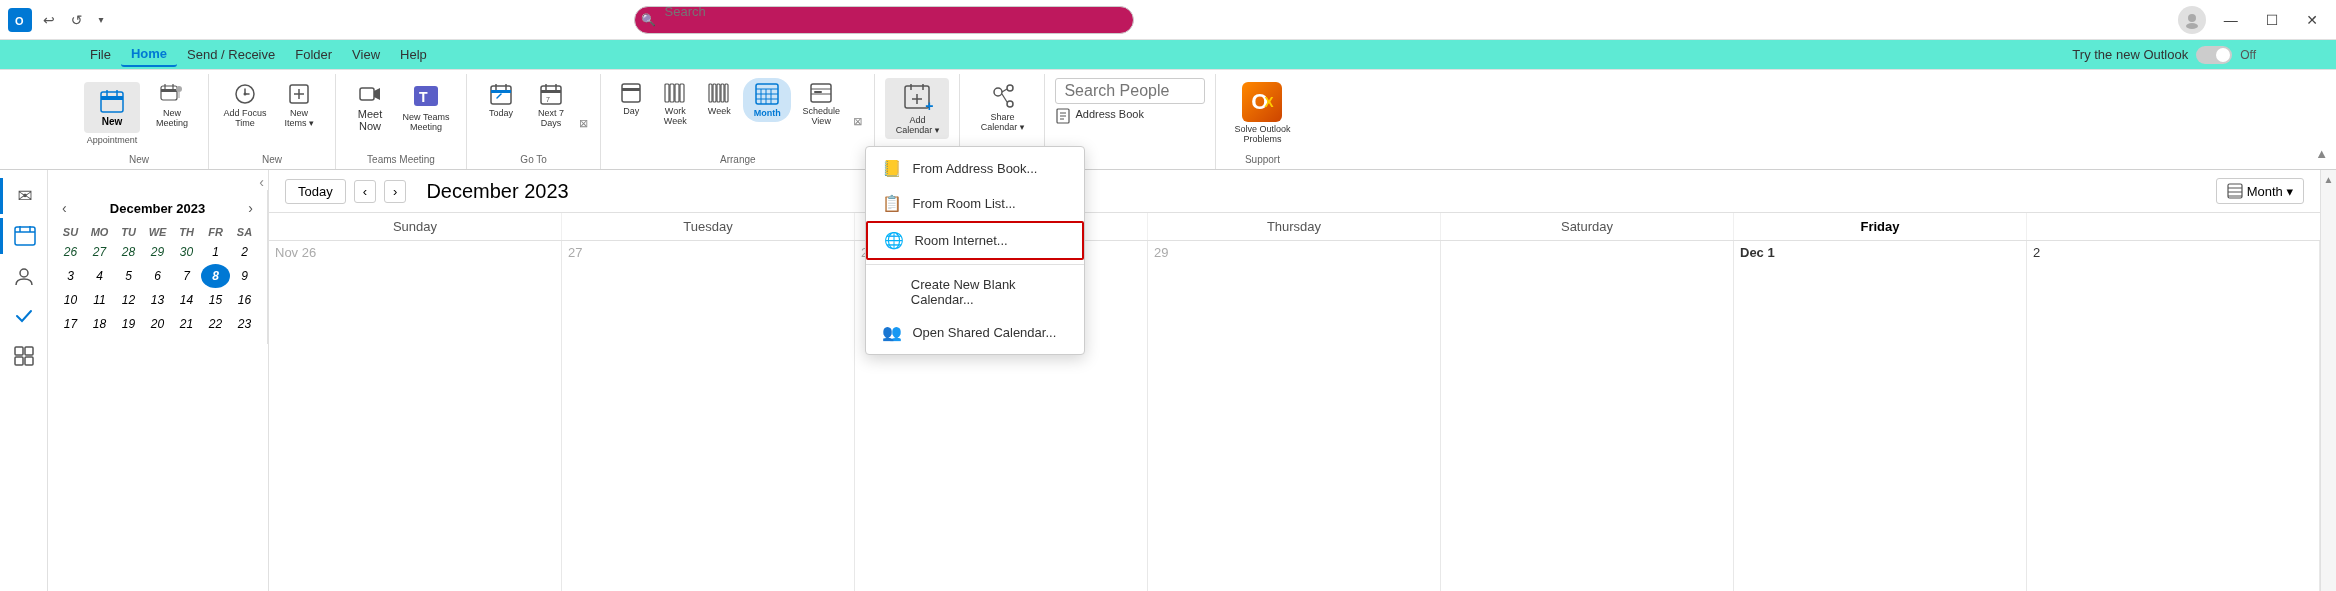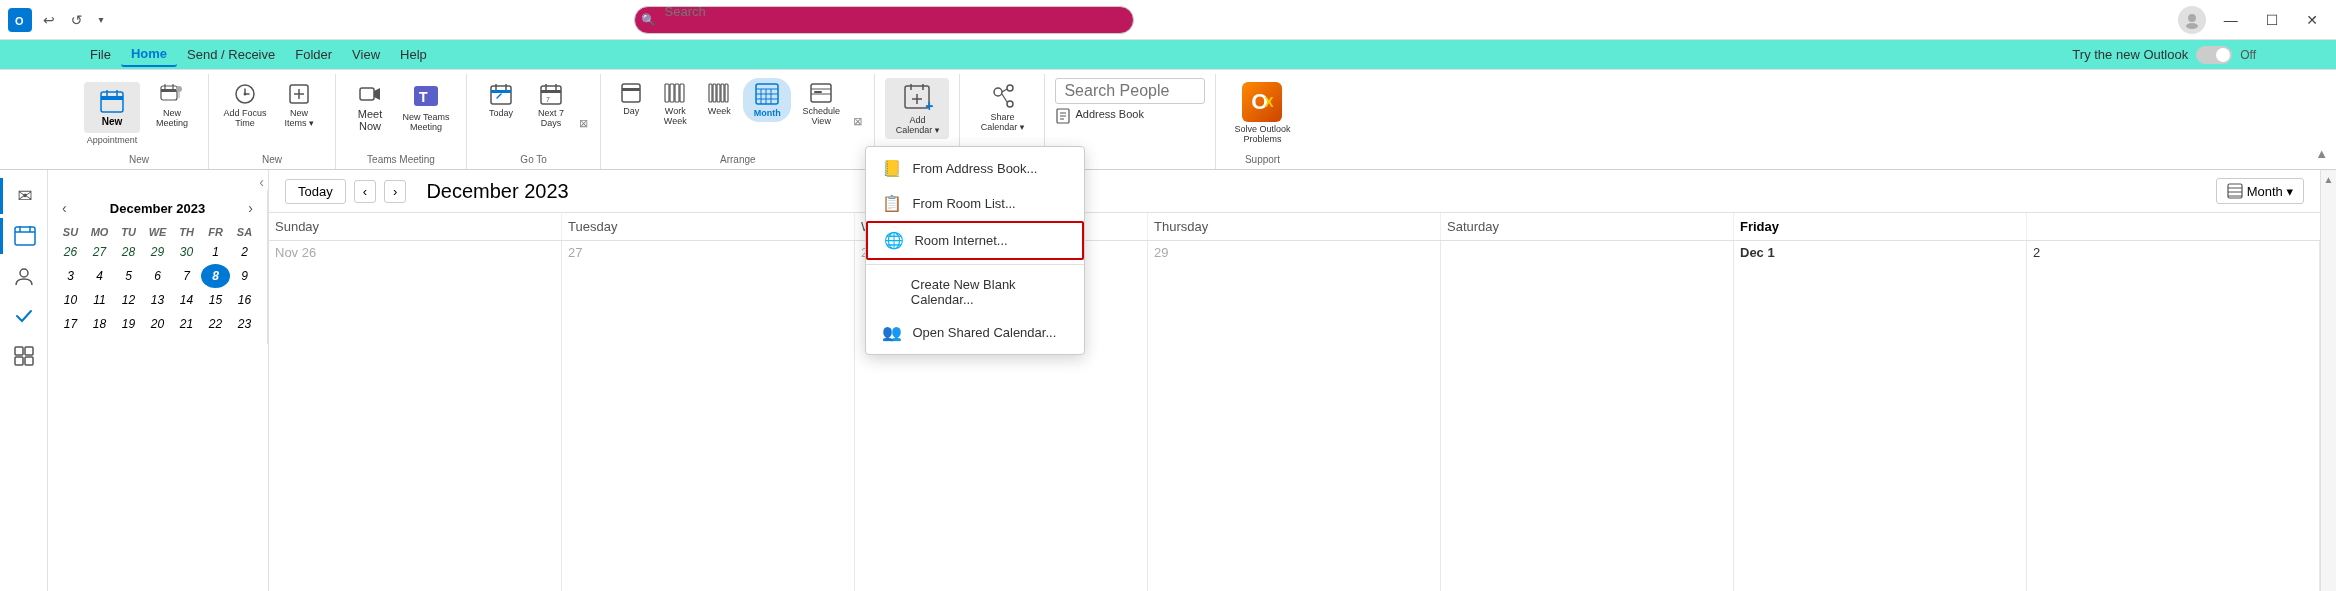--- a/index.html
+++ b/index.html
@@ -84,21 +84,21 @@
       display: flex; align-items: center; padding: 8px 16px; gap: 8px; border-bottom: 1px solid #e0e0e0;
     }
     .cal-today-btn { border: 1px solid #ccc; background: #fff; padding: 4px 12px; border-radius: 3px; cursor: pointer; font-size: 13px; }
     .cal-nav-btn { background: none; border: 1px solid #ccc; border-radius: 3px; cursor: pointer; padding: 3px 8px; font-size: 13px; }
     .cal-month-title { font-size: 20px; font-weight: 300; margin: 0 12px; flex: 1; }
     .month-view-btn { display: flex; align-items: center; gap: 4px; border: 1px solid #ccc; background: #fff; padding: 4px 10px; border-radius: 3px; cursor: pointer; font-size: 13px; }
 
     
     .cal-grid { flex: 1; display: flex; flex-direction: column; }
     .cal-grid-header { display: grid; grid-template-columns: repeat(7, 1fr); border-bottom: 1px solid #e0e0e0; }
-    .cal-day-header { text-align: left; padding: 6px; font-size: 13px; color: #555; border-right: 1px solid #f0f0f0; }
+    .cal-day-header { text-align: center; padding: 6px; font-size: 13px; color: #555; border-right: 1px solid #f0f0f0; }
     .cal-day-header.bold { font-weight: 700; color: #000; }
     .cal-grid-body { display: grid; grid-template-columns: repeat(7, 1fr); flex: 1; }
     .cal-cell { border-right: 1px solid #e8e8e8; border-bottom: 1px solid #e8e8e8; padding: 4px 6px; min-height: 60px; font-size: 13px; color: #333; }
     .cal-cell.other-month { color: #aaa; }
     .cal-date-num { font-size: 13px; }
     .dropdown-menu {
       position: absolute; background: #fff;
       border: 1px solid #ccc; border-radius: 4px;
       box-shadow: 0 4px 16px rgba(0,0,0,0.18);
       z-index: 1000; min-width: 220px;

